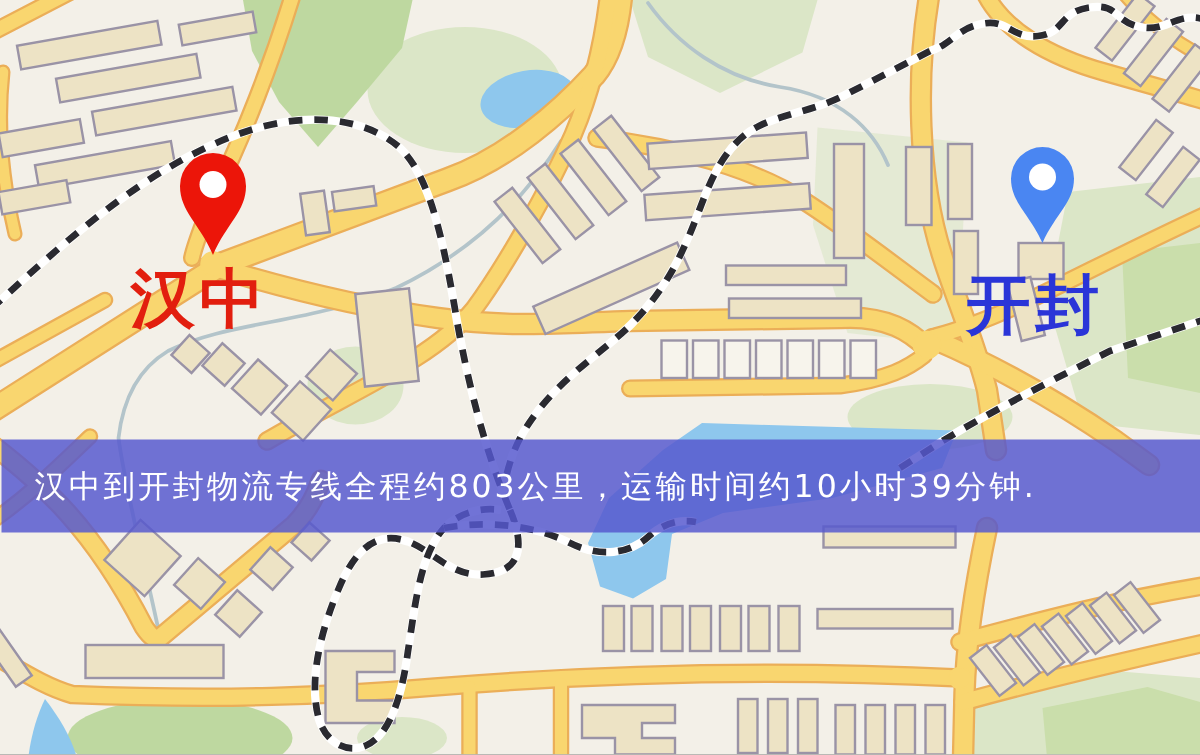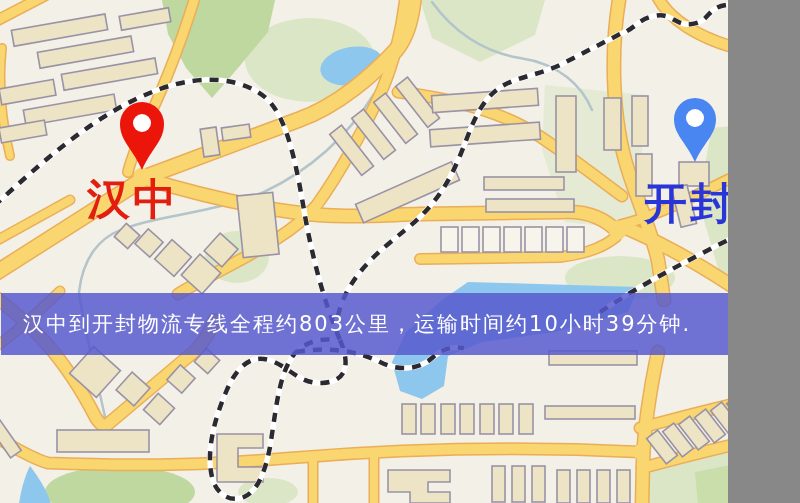--- a/index.html
+++ b/index.html
@@ -1,17 +1,17 @@
 <!DOCTYPE html>
 <html style="--map_background: #f3f0e8; --road_fill: #f8d672; --road_casing: #e9ae5b; --building_fill: #ede3c6; --building_fill_light: #f7f4ec; --building_stroke: #9a93a6; --park_green: #bed8a1; --park_pale: #dbe6c8; --park_mid: #cadeac; --water_blue: #8fc7ec; --stream: #b3c4ca; --railway_dark: #2a2a30; --railway_light: #ffffff; --banner_bg: rgba(86,88,206,0.84); --banner_text: #ffffff; --origin_pin: #e7160b; --origin_label: #dd1f10; --destination_pin: #4c86ef; --destination_label: #2b35d4;"><head>
 <meta charset="utf-8">
 <style>
   html,body{margin:0;padding:0;background:#888;}
   .stage{
-    position:relative;width:728px;height:503px;overflow:hidden;
+    position:relative;width:800px;height:503px;overflow:hidden;
     font-family:"DejaVu Sans","Liberation Sans",sans-serif;
     background:var(--map_background,#f3f0e8);
   }
   .map-wrap{position:absolute;inset:0;filter:blur(.4px) saturate(1.03);}
   svg{display:block;}
   .park{fill:var(--park_green,#bed8a1);stroke:none;}
   .park-pale{fill:var(--park_pale,#dbe6c8);stroke:none;}
   .park-mid{fill:var(--park_mid,#cadeac);stroke:none;}
   .water{fill:var(--water_blue,#8fc7ec);stroke:none;}
   .stream{fill:none;stroke:var(--stream,#b3c4ca);stroke-width:2.5;stroke-linecap:round;}

